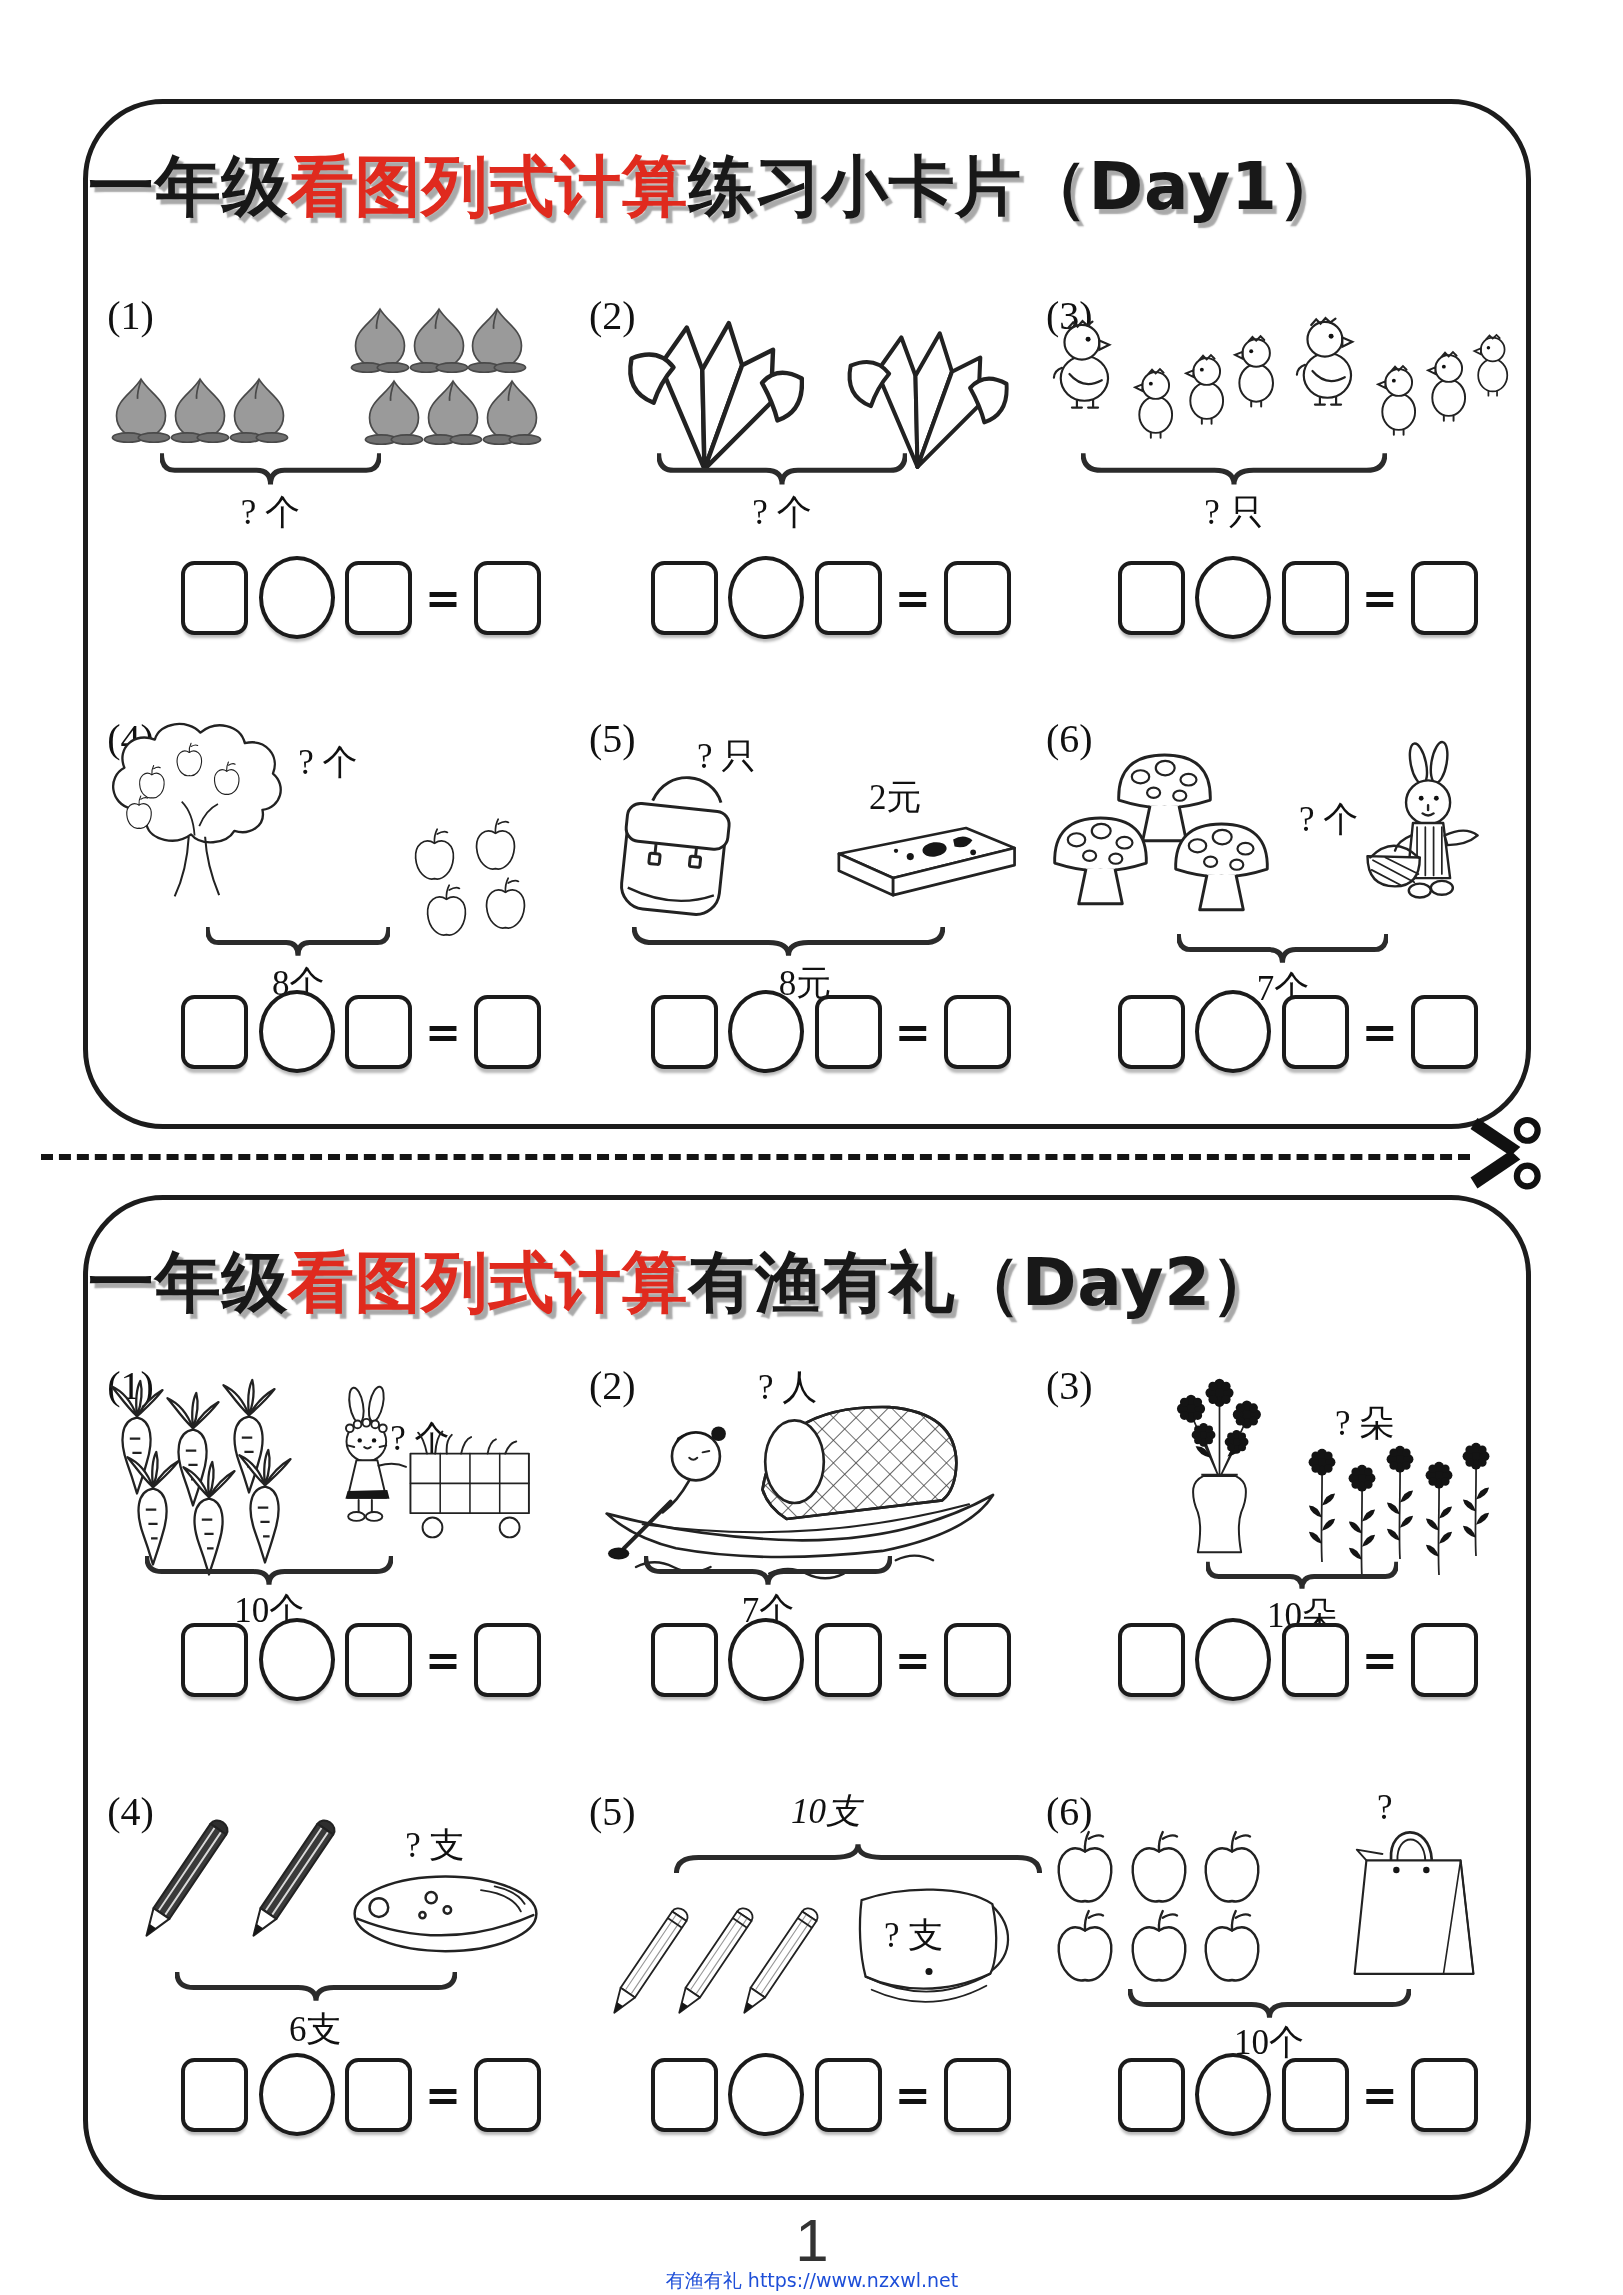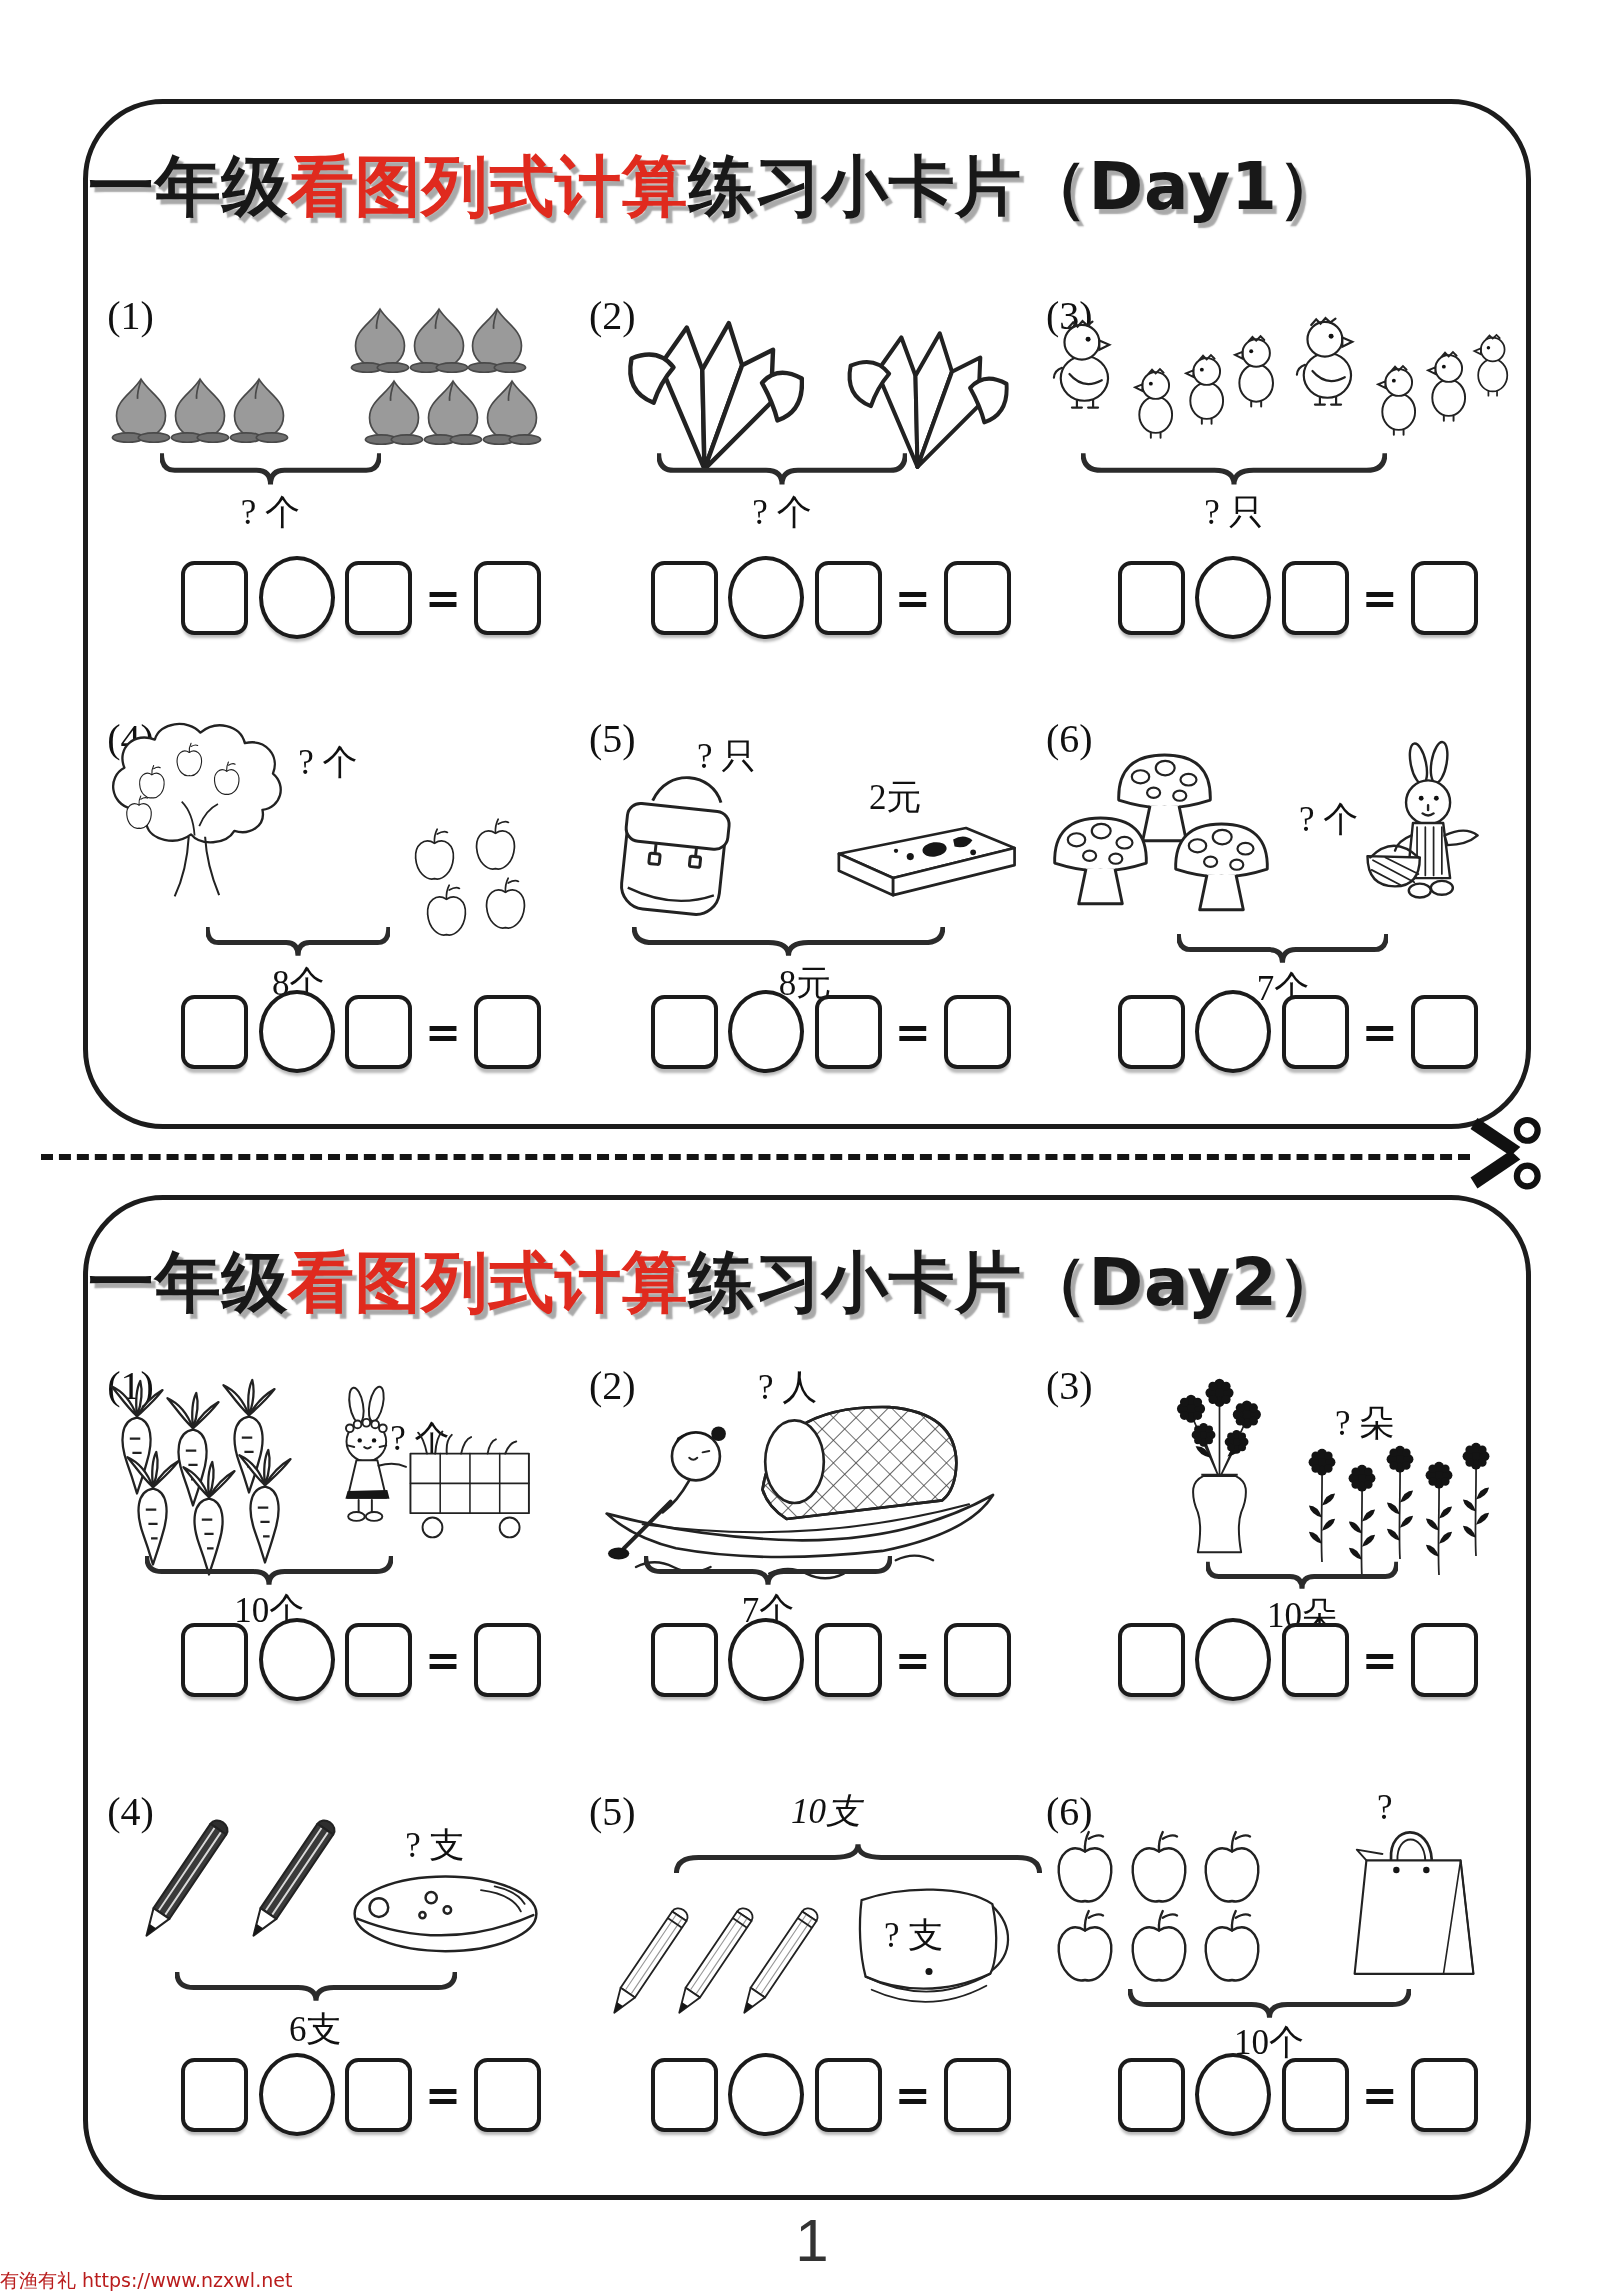--- a/index.html
+++ b/index.html
@@ -23,22 +23,22 @@
     box-shadow:0 5.2px 2.9px -2.2px rgba(0,0,0,.28);}
   .eq .ci{width:68px;height:75px;border:4.4px solid #1b1b1b;border-radius:50%;background:#fff;
     box-shadow:0 5.2px 2.9px -2.2px rgba(0,0,0,.28);}
   .eq .eqs{font-family:"DejaVu Sans",sans-serif;font-weight:900;font-size:43px;color:#111;margin:0 2.9px;}
   .ico{position:absolute;}
   .rot{position:absolute;transform-origin:center;}
   .cutline{position:absolute;top:1154px;left:41px;width:1429px;border-top:6.6px dashed #141414;}
   .scissors{position:absolute;left:1465px;top:1111px;width:83px;height:83px;}
   .pageno{position:absolute;top:2206px;left:0;right:0;text-align:center;
     font-family:"Liberation Sans","DejaVu Sans",sans-serif;font-size:60px;color:#333;}
-  .siteline{position:absolute;top:2268px;left:0;right:0;
-    font-family:"DejaVu Sans",sans-serif;font-size:19px;color:#b91c1c;}
+  .siteline{position:absolute;top:2268px;left:0;right:0;text-align:center;
+    font-family:"DejaVu Sans",sans-serif;font-size:19px;color:#1d4ed8;}
 </style>
 </head>
 <body>
 
 <svg width="0" height="0" style="position:absolute" aria-hidden="true">
   <defs>
     <pattern id="xh" width="24" height="24" patternUnits="userSpaceOnUse" patternTransform="rotate(45)">
       <path d="M0,0 H24 M0,0 V24" stroke="#444" stroke-width="2.5" fill="none"></path>
     </pattern>
 
@@ -534,21 +534,21 @@
     <circle cx="90" cy="94" r="15"></circle>
   </g>
   <g fill="#111">
     <polygon points="18,10 80,52 66,65 8,26"></polygon>
     <polygon points="18,112 80,70 66,57 8,96"></polygon>
   </g>
 </svg>
 
 <div class="card" id="card2">
   <div class="card-title">
-    <span>一年级</span><span class="red">看图列式计算</span><span>练习小卡片（Day2）</span>
+    <span>一年级</span><span class="red">看图列式计算</span><span>有渔有礼（Day2）</span>
   </div>
 
   <div class="prob" style="left:13.3px;top:162px;width:479px;height:332px;">
     <div class="pnum">(1)</div>
     <svg class="ico" style="left:0px;top:16px;width:72px;height:125px;" viewBox="0 0 98 170" width="72" height="125">
         <use href="#s-carrot" width="100%" height="100%"></use>
       </svg>
     <svg class="ico" style="left:56px;top:28px;width:72px;height:125px;" viewBox="0 0 98 170" width="72" height="125">
         <use href="#s-carrot" width="100%" height="100%"></use>
       </svg>

